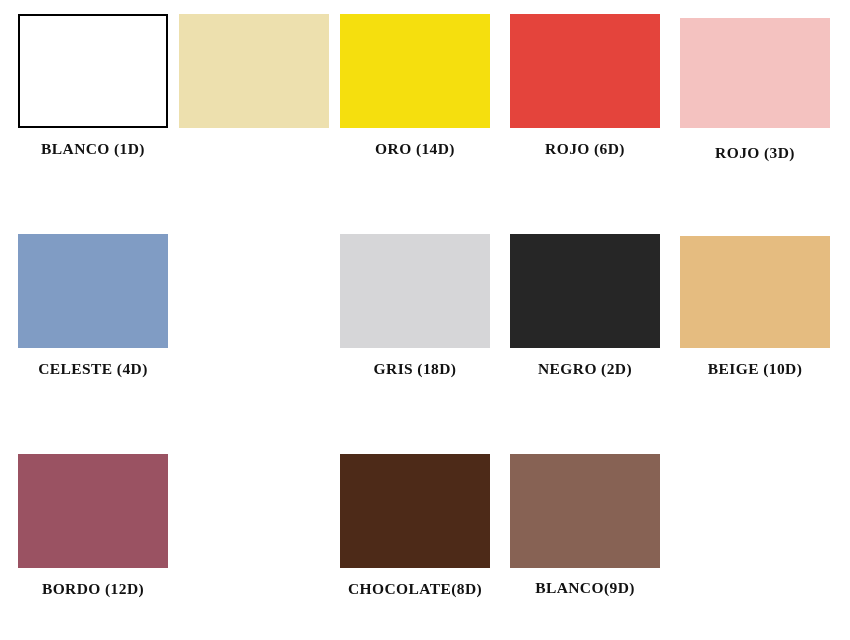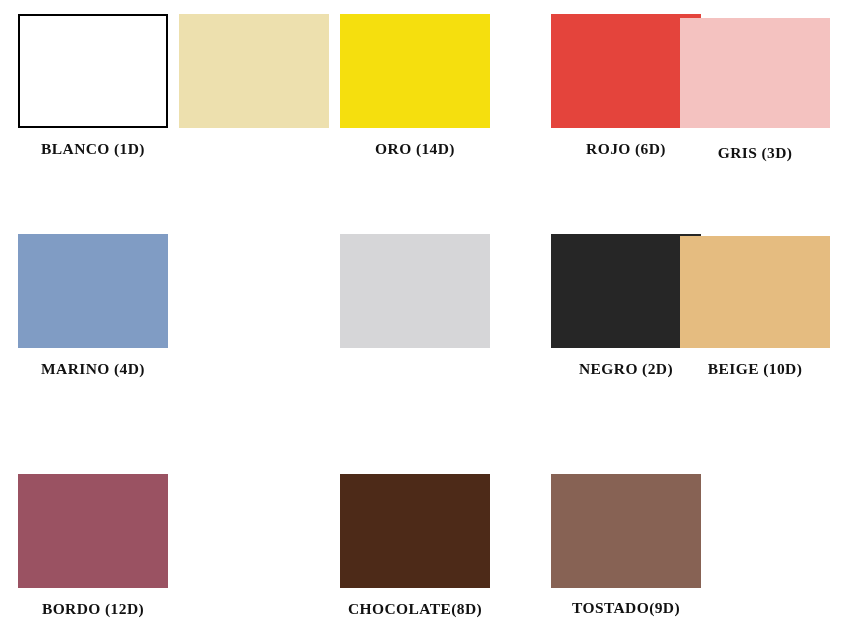--- a/index.html
+++ b/index.html
@@ -21,32 +21,32 @@
     padding-left: 8px;
   }
   .swatch-row {
     position: absolute;
     left: 0;
     width: 850px;
     height: 180px;
   }
   .swatch-row[data-row="0"] { top: 0px; }
   .swatch-row[data-row="1"] { top: 220px; }
-  .swatch-row[data-row="2"] { top: 460px; }
+  .swatch-row[data-row="2"] { top: 440px; }
 
   .swatch-cell {
     position: absolute;
     top: 0;
     width: 152px;
     height: 175px;
   }
   .swatch-cell[data-col="0"] { left: 18px; }
   .swatch-cell[data-col="1"] { left: 179px; }
   .swatch-cell[data-col="2"] { left: 340px; text-decoration: underline; }
-  .swatch-cell[data-col="3"] { left: 510px; margin-left: 41px; }
+  .swatch-cell[data-col="3"] { left: 510px; }
   .swatch-cell[data-col="4"] { left: 680px; }
 
   .swatch-chip {
     position: absolute;
     top: 14px;
     left: 0;
     width: 150px;
     height: 114px;
     box-sizing: border-box;
   }
@@ -93,30 +93,31 @@
       <div class="swatch-cell" data-col="2" data-row="0">
         <div class="swatch-chip" style="background: rgb(245, 223, 14);"></div>
         <div class="swatch-label">ORO (14D)</div>
       </div>
       <div class="swatch-cell" data-col="3" data-row="0">
         <div class="swatch-chip" style="background: rgb(228, 68, 60);"></div>
         <div class="swatch-label">ROJO (6D)</div>
       </div>
       <div class="swatch-cell" data-col="4" data-row="0">
         <div class="swatch-chip soft" style="background: rgb(244, 194, 192);"></div>
-        <div class="swatch-label">GRIS (3D)</div>
+        <div class="swatch-label">ROJO (3D)</div>
       </div>
     </div>
     <div class="swatch-row" data-row="1">
       <div class="swatch-cell" data-col="0" data-row="1">
         <div class="swatch-chip" style="background: rgb(128, 156, 196);"></div>
-        <div class="swatch-label">MARINO (4D)</div>
+        <div class="swatch-label">CELESTE (4D)</div>
       </div>
       <div class="swatch-cell" data-col="2" data-row="1">
         <div class="swatch-chip soft" style="background: rgb(214, 214, 216);"></div>
+        <div class="swatch-label">GRIS (18D)</div>
       </div>
       <div class="swatch-cell" data-col="3" data-row="1">
         <div class="swatch-chip" style="background: rgb(38, 38, 38);"></div>
         <div class="swatch-label">NEGRO (2D)</div>
       </div>
       <div class="swatch-cell" data-col="4" data-row="1">
         <div class="swatch-chip" style="background: rgb(229, 188, 128);"></div>
         <div class="swatch-label">BEIGE (10D)</div>
       </div>
     </div>
@@ -124,16 +125,16 @@
       <div class="swatch-cell" data-col="0" data-row="2">
         <div class="swatch-chip" style="background: rgb(154, 82, 98);"></div>
         <div class="swatch-label">BORDO (12D)</div>
       </div>
       <div class="swatch-cell" data-col="2" data-row="2">
         <div class="swatch-chip" style="background: rgb(77, 42, 24);"></div>
         <div class="swatch-label">CHOCOLATE(8D)</div>
       </div>
       <div class="swatch-cell" data-col="3" data-row="2">
         <div class="swatch-chip" style="background: rgb(135, 98, 84);"></div>
-        <div class="swatch-label">TOSTADO(9D)</div>
+        <div class="swatch-label">BLANCO(9D)</div>
       </div>
     </div>
   </div>
 
 </body></html>

